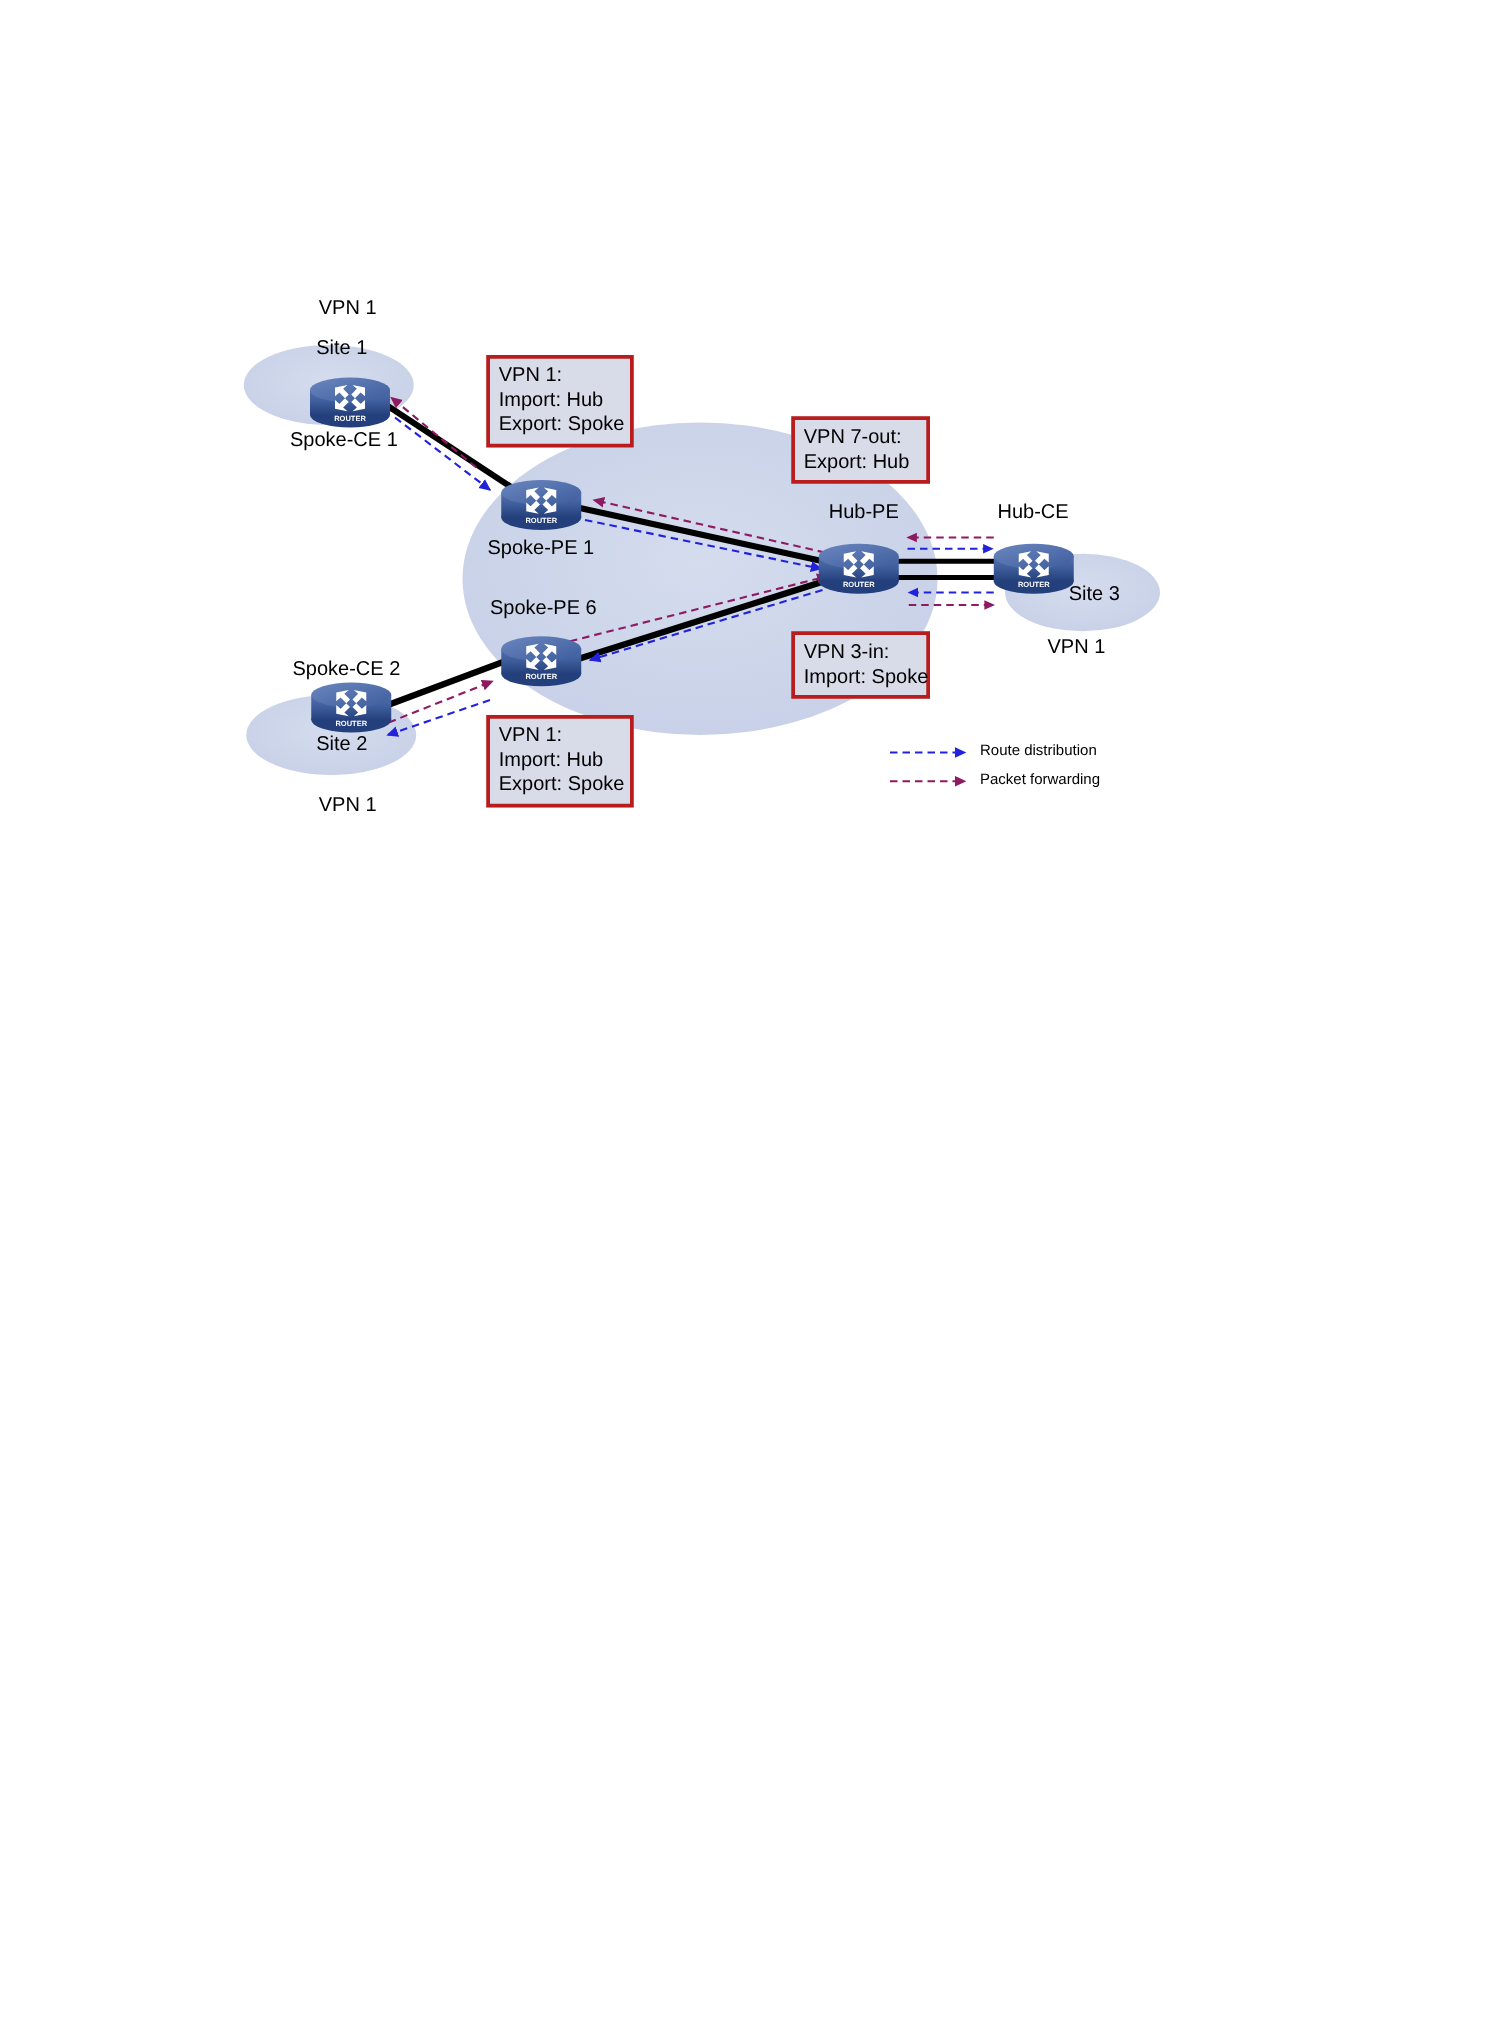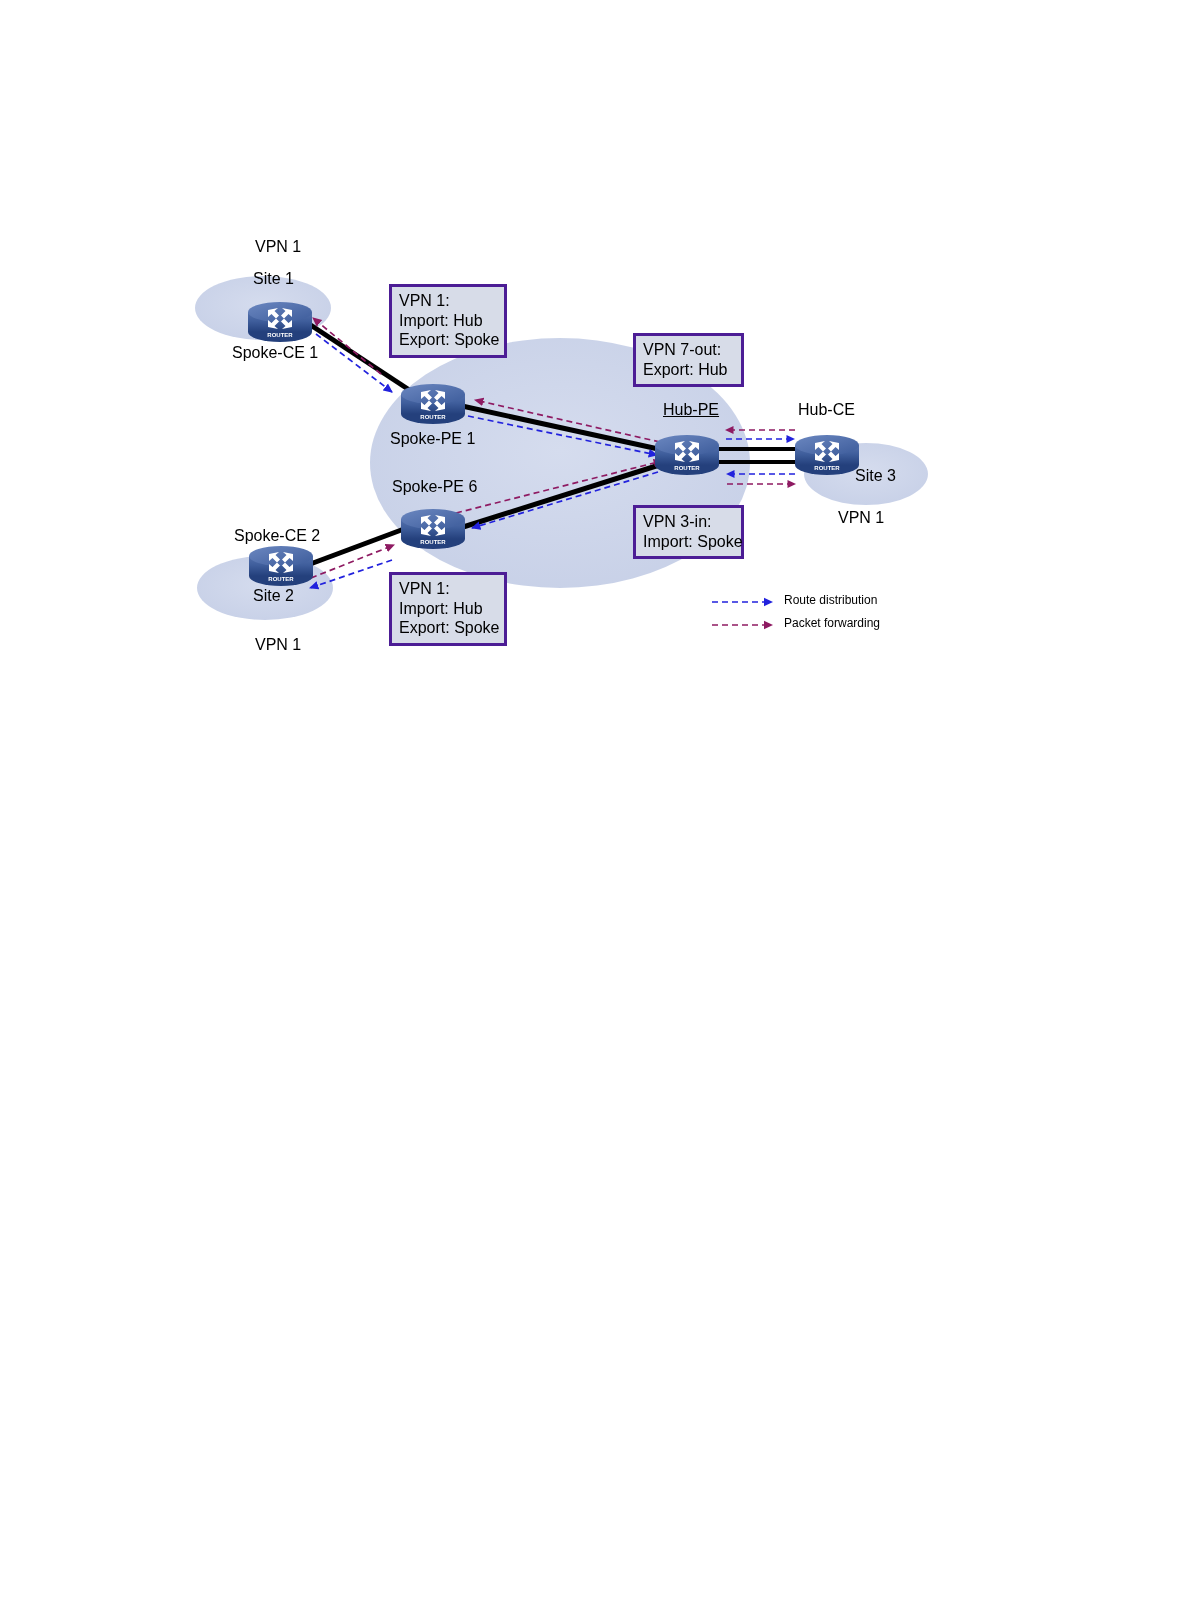--- a/index.html
+++ b/index.html
@@ -32,21 +32,21 @@
     position: absolute;
     font-family: "Liberation Sans", sans-serif;
     font-size: 16px;
     color: #000000;
     white-space: nowrap;
     line-height: 1.18;
   }
   .note-box {
     position: absolute;
     background: #d7dce8;
-    border: 3px solid #4c1d95;
+    border: 3px solid #b91c1c;
     padding: 4px 7px 5px 7px;
     font-family: "Liberation Sans", sans-serif;
     font-size: 16px;
     color: #000000;
     line-height: 1.22;
     white-space: nowrap;
     box-sizing: border-box;
   }
   .note-line { display: block; }
   .legend-text {
@@ -238,21 +238,21 @@
   <div class="lbl" style="left:253px; top:270px;">Site 1</div>
   <div class="lbl" style="left:232px; top:344px;">Spoke-CE 1</div>
 
   <div class="lbl" style="left:390px; top:430px;">Spoke-PE 1</div>
   <div class="lbl" style="left:392px; top:478px;">Spoke-PE 6</div>
 
   <div class="lbl" style="left:234px; top:527px;">Spoke-CE 2</div>
   <div class="lbl" style="left:253px; top:587px;">Site 2</div>
   <div class="lbl" style="left:255px; top:636px;">VPN 1</div>
 
-  <div class="lbl" style="left:663px; top:401px;text-decoration:underline;">Hub-PE</div>
+  <div class="lbl" style="left:663px; top:401px;">Hub-PE</div>
   <div class="lbl" style="left:798px; top:401px;">Hub-CE</div>
   <div class="lbl" style="left:855px; top:467px;">Site 3</div>
   <div class="lbl" style="left:838px; top:509px;">VPN 1</div>
 
   <div class="note-box" style="left:389px; top:284px; width:118px;">
     <span class="note-line">VPN 1:</span>
     <span class="note-line">Import: Hub</span>
     <span class="note-line">Export: Spoke</span>
   </div>
 

